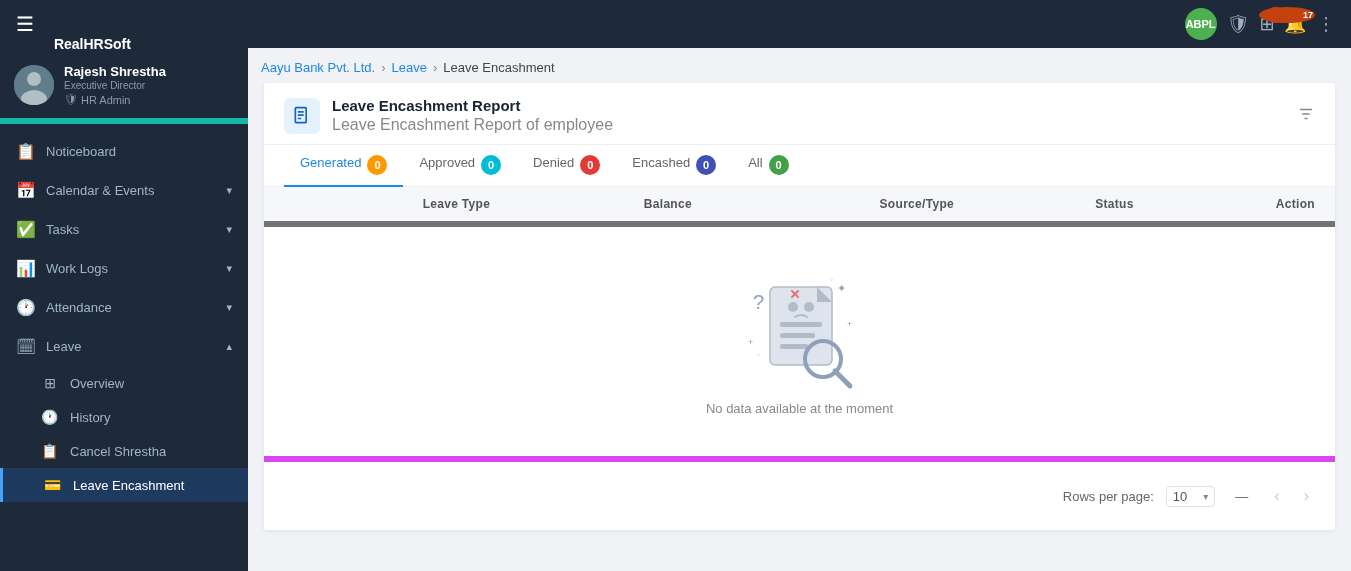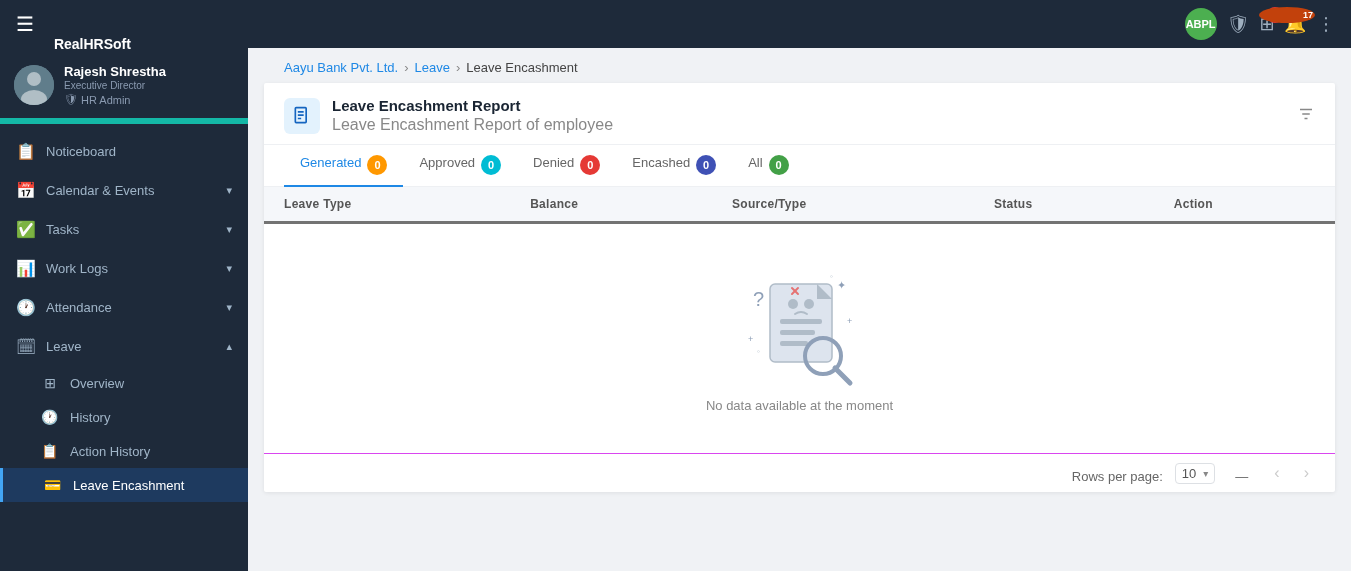--- a/index.html
+++ b/index.html
@@ -68,21 +68,21 @@
 
     
     .main-content {
       flex: 1; margin-top: 48px; background: #f0f2f5;
       overflow-y: auto; display: flex; flex-direction: column;
     }
 
     
     .breadcrumb {
       display: flex; align-items: center; gap: 6px;
-      padding: 12px 36px 8px; font-size: 13px;
+      padding: 12px 13px 8px; font-size: 13px;
     }
     .breadcrumb a { color: #1e88e5; text-decoration: none; }
     .breadcrumb span { color: #888; }
     .breadcrumb .current { color: #444; }
 
     
     .page-card {
       background: #fff; margin: 0 16px 8px;
       border-radius: 2px; box-shadow: 0 1px 4px rgba(0,0,0,0.08);
       overflow: hidden;
@@ -124,42 +124,42 @@
     .tab .tab-badge.teal { background: #00bcd4; }
     .tab .tab-badge.red { background: #e53935; }
     .tab .tab-badge.indigo { background: #3f51b5; }
     .tab .tab-badge.green { background: #43a047; }
 
     
     .table-wrap { overflow-x: auto; }
     table { width: 100%; border-collapse: collapse; font-size: 13px; }
     thead tr { background: #f5f7fa; }
     thead th {
-      padding: 10px 20px; text-align: left; font-weight: 600;
+      padding: 10px 20px; text-align: right; font-weight: 600;
       color: #555; font-size: 12px; letter-spacing: 0.3px;
-      border-bottom: 3px solid #737373;
+      border-bottom: 6px solid #737373;
     }
     tbody td { padding: 10px 20px; color: #444; border-bottom: 1px solid #f0f2f5; }
 
     
     .empty-state {
       display: flex; flex-direction: column; align-items: center;
       justify-content: center; padding: 40px 20px; min-height: 220px;
     }
     .empty-text { color: #888; font-size: 13px; margin-top: 4px; }
 
     
     .table-footer {
-      display: flex; align-items: flex-end; justify-content: flex-end;
-      padding: 8px 20px; border-top: 1px solid #d946ef; gap: 12px;
+      display: flex; align-items: center; justify-content: flex-end;
+      padding: 23px 20px; border-top: 6px solid #d946ef; gap: 12px;
       font-size: 13px; color: #555;
     }
     .rows-label { color: #666; }
     .rows-select-wrap {
-      display: flex; align-items: center; gap: 7px;
+      display: flex; align-items: center; gap: 16px;
       border: 1px solid #dde0e4; border-radius: 4px; padding: 2px 6px;
       background: #fff; cursor: pointer;
     }
     .pagination-dash { color: #666; margin: 0 8px; }
     .pagination-btn {
       background: none; border: none; color: #888; font-size: 16px;
       cursor: pointer; padding: 2px 6px;
     }
     .pagination-btn:disabled { color: #ccc; cursor: default; }
   </style>
@@ -237,21 +237,21 @@
     <div class="sidebar-sub-item">
       <span class="item-icon">⊞</span>
       <span>Overview</span>
     </div>
     <div class="sidebar-sub-item">
       <span class="item-icon">🕐</span>
       <span>History</span>
     </div>
     <div class="sidebar-sub-item">
       <span class="item-icon">📋</span>
-      <span>Action History</span>
+      <span>Cancel Shrestha</span>
     </div>
     <div class="sidebar-sub-item active-sub">
       <span class="item-icon">💳</span>
       <span>Leave Encashment</span>
     </div>
   </nav>
 </div>
 
 <div class="main-content">
 

